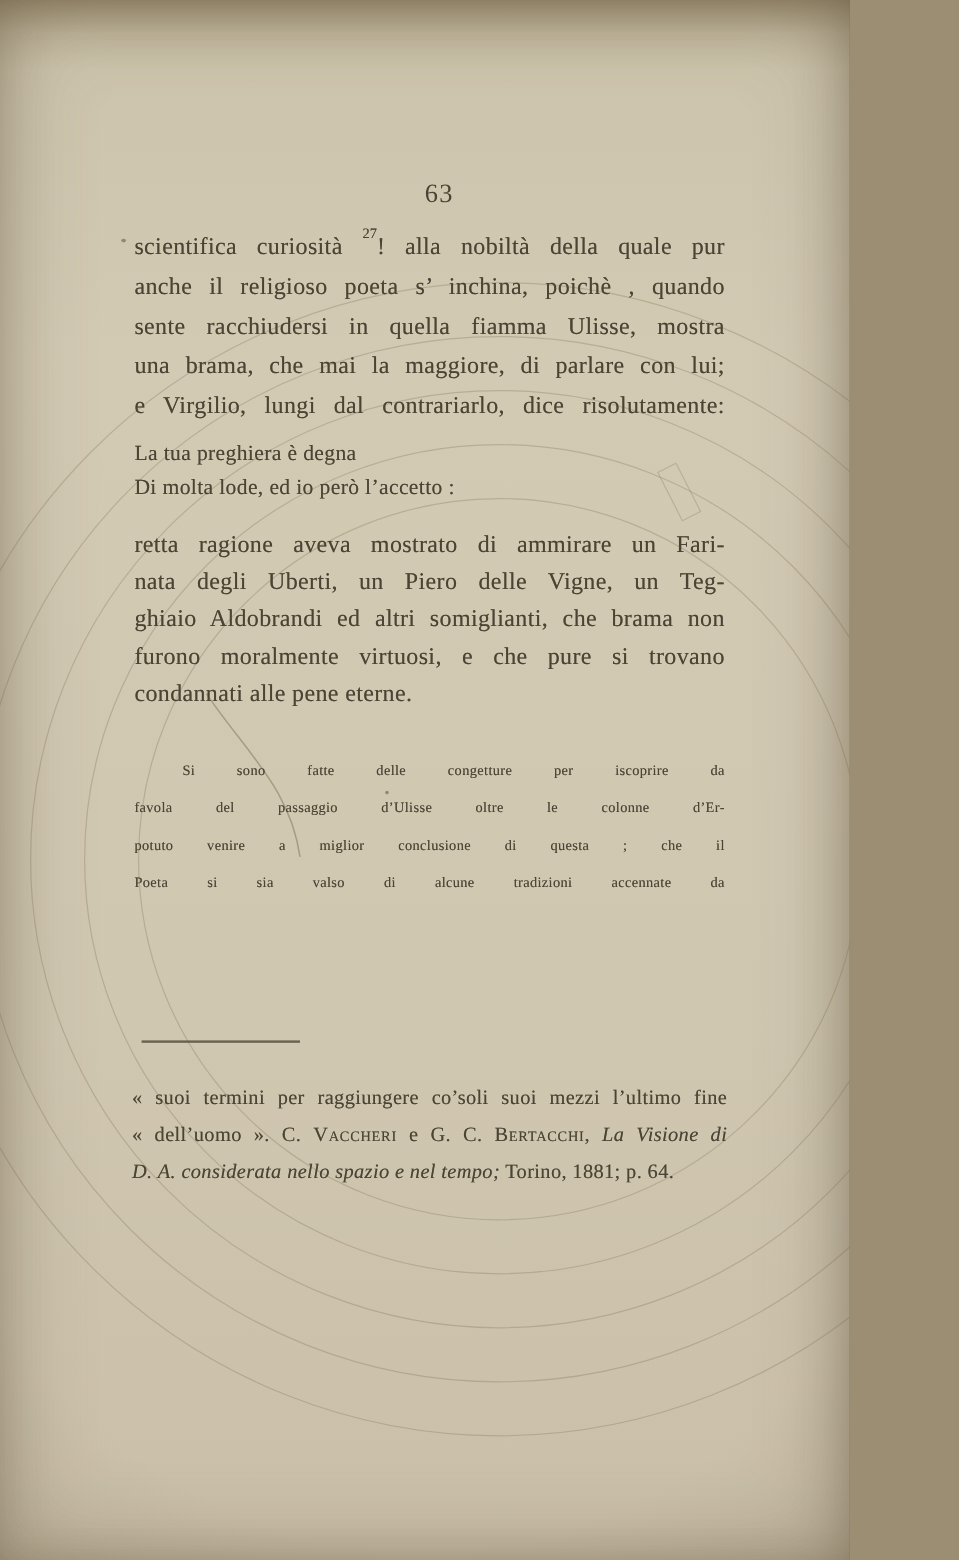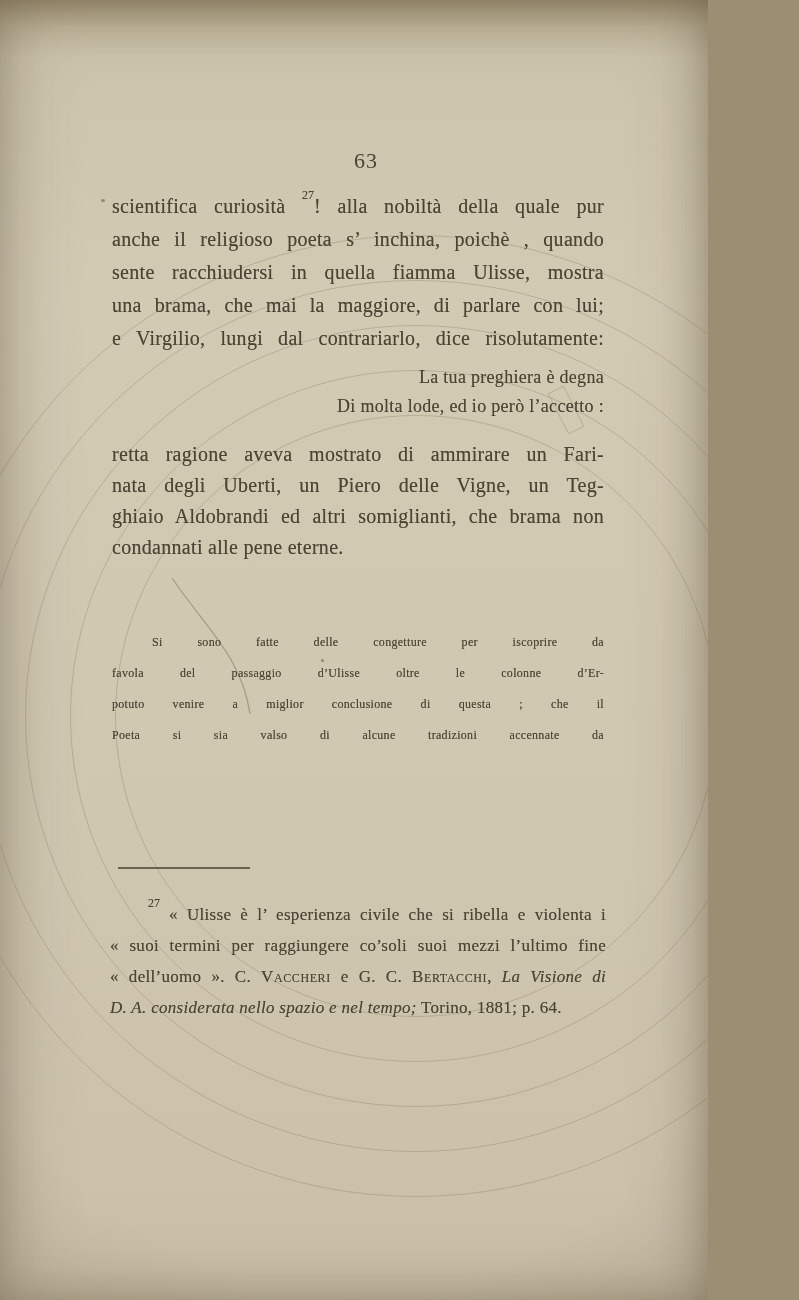--- a/index.html
+++ b/index.html
@@ -15,21 +15,21 @@
   
   .ring{position:absolute;border:1px solid rgba(116,101,73,.28);border-radius:50%;pointer-events:none;}
   .notch{position:absolute;left:557px;top:387px;width:16px;height:44px;border:1px solid rgba(116,101,73,.25);transform:rotate(-27deg);pointer-events:none;}
   .scratch{position:absolute;left:150px;top:572px;pointer-events:none;}
   .speck{position:absolute;background:rgba(96,84,60,.55);border-radius:50%;pointer-events:none;}
 
   .pageno{position:absolute;top:148px;left:120px;width:492px;text-align:center;font-size:22px;letter-spacing:1px;}
 
   .tblock{position:absolute;left:112px;width:492px;}
   #p1{top:190px;font-size:20px;line-height:33px;}
-  #verse{top:363px;font-size:18px;line-height:29px;text-align:right;letter-spacing:1.5px;}
+  #verse{top:363px;font-size:18px;line-height:29px;text-align:left;letter-spacing:1.5px;}
   #p2{top:439px;font-size:20px;line-height:31px;}
   #p3{top:627px;font-size:12px;line-height:31px;}
   #fn{top:899px;left:110px;width:496px;font-size:17px;line-height:31px;}
 
   .line{letter-spacing:.3px;text-shadow:0 0 .5px rgba(75,68,52,.55);font-family:Liberation Serif, serif;}
   .just{text-align:justify;text-align-last:justify;}
   .indent1{padding-left:40px;}
   .indent2{padding-left:38px;}
   sup.fnref{font-size:12px;line-height:0;position:relative;top:-6px;letter-spacing:0;}
   .sc{font-variant:small-caps;letter-spacing:.6px;}
@@ -66,32 +66,32 @@
 
   <div id="verse" class="tblock">
     <div class="line">La tua preghiera è degna</div>
     <div class="line">Di molta lode, ed io però l’accetto :</div>
   </div>
 
   <div id="p2" class="tblock">
     <div class="line just">retta ragione aveva mostrato di ammirare un Fari-</div>
     <div class="line just">nata degli Uberti, un Piero delle Vigne, un Teg-</div>
     <div class="line just">ghiaio Aldobrandi ed altri somiglianti, che brama non</div>
+    <div class="line just">furono moralmente virtuosi, e che pure si trovano</div>
     <div class="line">condannati alle pene eterne.</div>
   </div>
 
   <div id="p3" class="tblock">
     <div class="line just indent1">Si sono fatte delle congetture per iscoprire da</div>
     <div class="line just">favola del passaggio d’Ulisse oltre le colonne d’Er-</div>
     <div class="line just">potuto venire a miglior conclusione di questa ; che il</div>
     <div class="line just">Poeta si sia valso di alcune tradizioni accennate da</div>
   </div>
 
   <div class="sep"></div>
 
   <div id="fn" class="tblock">
-    <div class="line just indent2"><sup class="fnref">27</sup><span> « Ulisse è l’ esperienza civile che si ribella e violenta i</span></div>
     <div class="line just">« suoi termini per raggiungere co’soli suoi mezzi l’ultimo fine</div>
     <div class="line just"><span>« dell’uomo ». C. </span><span class="sc">Vaccheri</span><span> e G. C. </span><span class="sc">Bertacchi</span><span>, </span><span class="it">La Visione di</span></div>
     <div class="line"><span class="it">D. A. considerata nello spazio e nel tempo;</span><span> Torino, 1881; p. 64.</span></div>
   </div>
 
 </div>
 
 </body></html>

